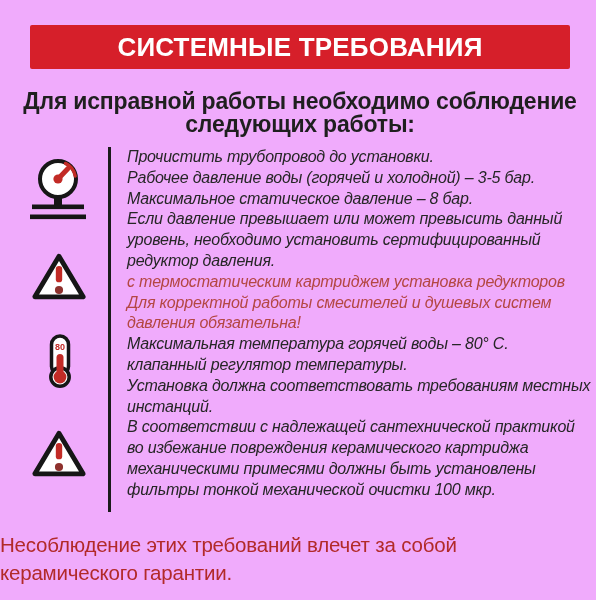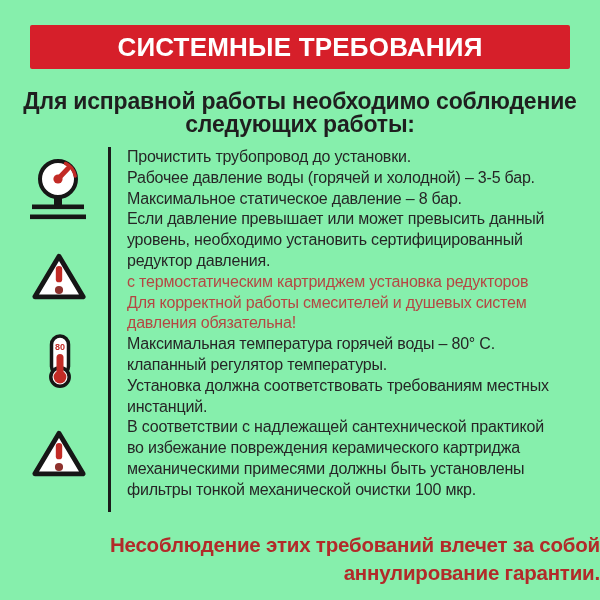--- a/index.html
+++ b/index.html
@@ -1,48 +1,50 @@
 <!DOCTYPE html>
 <html><head>
 <meta charset="utf-8">
 <style>
   html,body{margin:0;padding:0;background:#ffffff;}
   .page{
-    position:relative;width:600px;height:600px;background:#86efac;overflow:hidden;
+    position:relative;width:556px;height:600px;background:#f0abfc;overflow:hidden;
     font-family:"Liberation Sans",sans-serif;
+    padding-left:40px;
   }
   .banner{
     position:absolute;left:30px;top:25px;width:540px;height:44px;
     background:#d61f2a;border-radius:2px;
     display:flex;align-items:center;justify-content:center;
   }
   .banner h1{
     margin:0;color:#ffffff;font-size:26px;font-weight:bold;letter-spacing:0.2px;
   }
   .subtitle{
     position:absolute;left:0;top:90px;width:600px;text-align:center;
     color:#1f1f1f;font-size:23px;font-weight:bold;line-height:23px;letter-spacing:-0.2px;
   }
   .vrule{
     position:absolute;left:108px;top:147px;width:3px;height:365px;background:#1b1b1b;
   }
   .body-lines{
     position:absolute;left:127px;top:147px;width:465px;
     font-size:16px;line-height:20.8px;letter-spacing:-0.2px;color:#262626;
     white-space:nowrap;
+    font-style:italic;
   }
   .body-lines .line.red{color:#b44743;}
   .icon{position:absolute;text-align:center;}
   .icon-gauge{left:28px;top:158px;width:60px;height:66px;}
   .icon-warn-1{left:30px;top:251px;width:58px;height:52px;}
   .icon-thermo{left:47px;top:334px;width:26px;height:54px;}
   .icon-warn-2{left:30px;top:428px;width:58px;height:52px;}
   .footer{
-    position:absolute;left:0;top:531px;width:600px;text-align:right;
-    color:#b22a29;font-size:20.5px;font-weight:bold;line-height:28px;letter-spacing:-0.2px;
+    position:absolute;left:0;top:531px;width:600px;text-align:left;
+    color:#b22a29;font-size:20.5px;font-weight:normal;line-height:28px;letter-spacing:-0.2px;
   }
 </style>
 </head>
 <body>
 
 <div class="page">
 
   <div class="banner">
     <h1>СИСТЕМНЫЕ ТРЕБОВАНИЯ</h1>
   </div>
@@ -107,16 +109,16 @@
       <div class="line black">Установка должна соответствовать требованиям местных</div>
       <div class="line black">инстанций.</div>
       <div class="line black">В соответствии с надлежащей сантехнической практикой</div>
       <div class="line black">во избежание повреждения керамического картриджа</div>
       <div class="line black">механическими примесями должны быть установлены</div>
       <div class="line black">фильтры тонкой механической очистки 100 мкр.</div>
     </div>
 
   <div class="footer">
     <div>Несоблюдение этих требований влечет за собой</div>
-    <div>аннулирование гарантии.</div>
+    <div>керамического гарантии.</div>
   </div>
 
 </div>
 
 </body></html>

